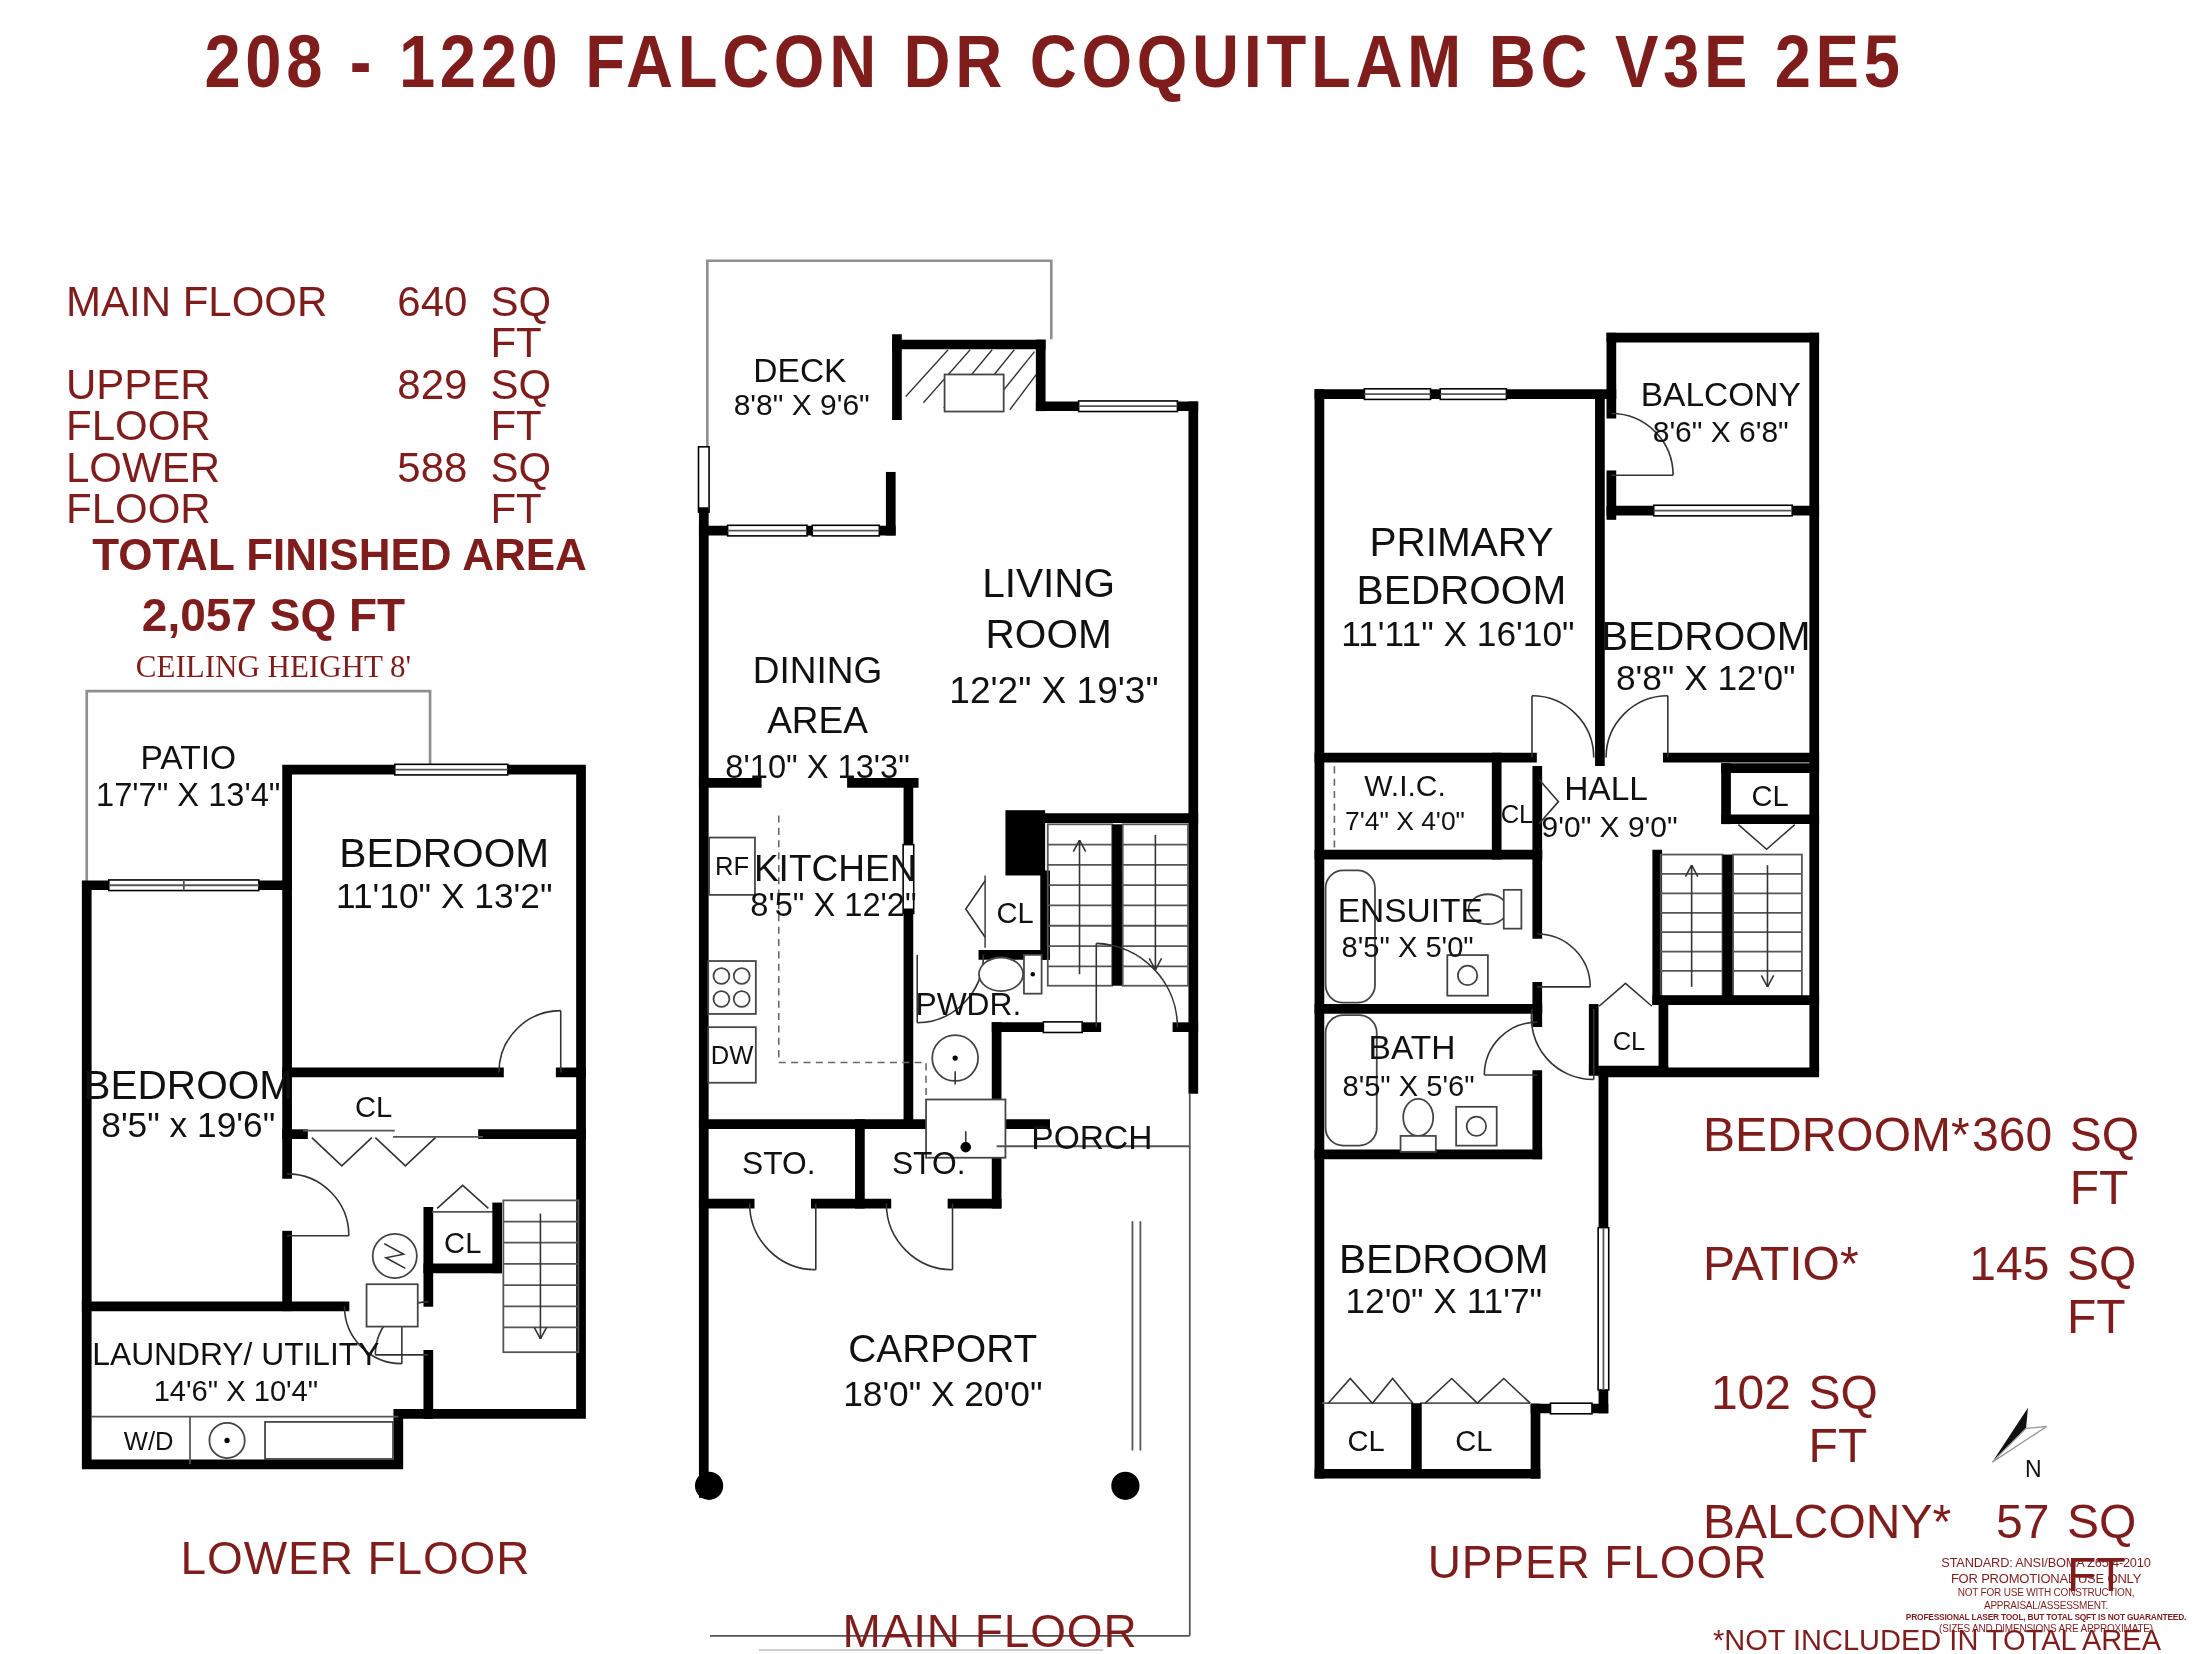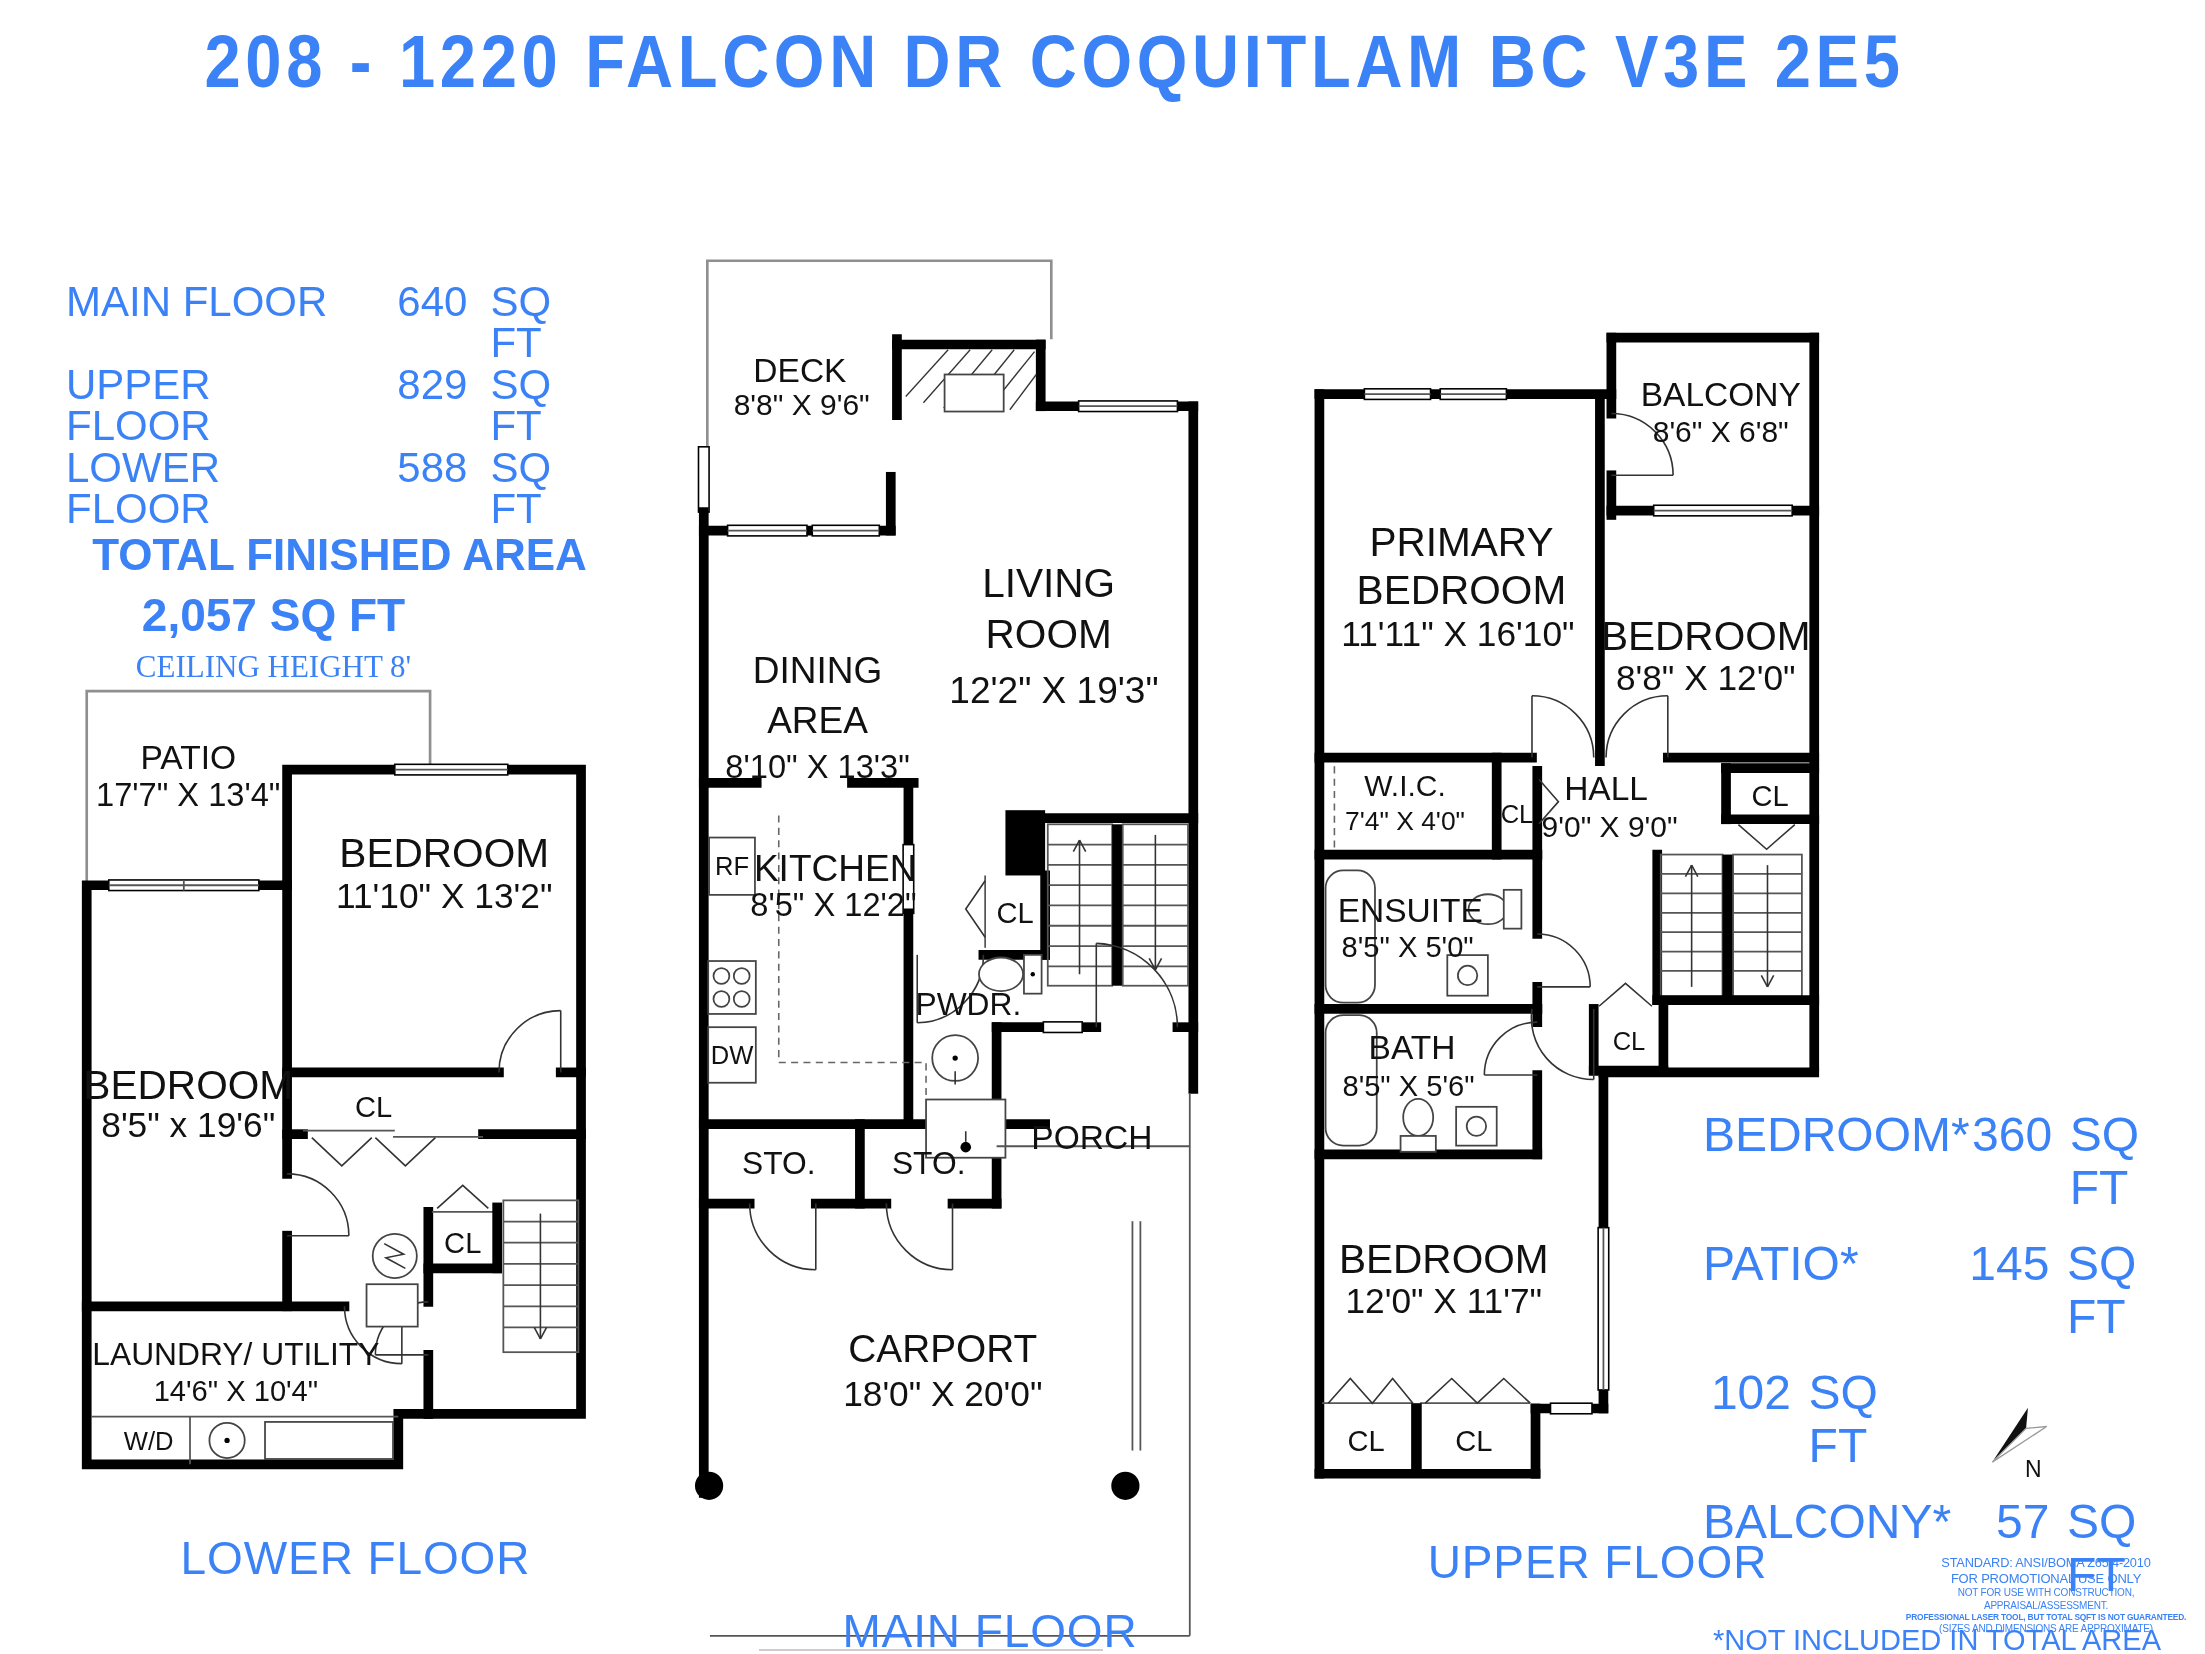--- a/index.html
+++ b/index.html
@@ -1,17 +1,17 @@
 <!DOCTYPE html>
 <html style="font-size:14px"><head>
 <meta charset="utf-8">
 <style>
   html,body{margin:0;padding:0;background:#fff;}
   #page{position:relative;width:2206px;height:1654px;background:#fff;overflow:hidden;
-        font-family:"Liberation Sans",sans-serif;color:#3b82f6;}
+        font-family:"Liberation Sans",sans-serif;color:#7f1d1d;}
   .abs{position:absolute;}
   
   #title{left:0;top:19.4px;width:2109px;text-align:center;font-size:74px;font-weight:700;
          letter-spacing:5.3px;transform:scaleX(0.88);transform-origin:center;white-space:nowrap;}
   
   #summary{left:66px;top:281px;width:547px;}
   .srow{display:flex;font-size:42px;line-height:41px;margin-bottom:0.9px;}
   .srow .lab{width:291px;}
   .srow .val{width:115px;text-align:right;}
   .srow .unit{width:124px;padding-left:23px;}

